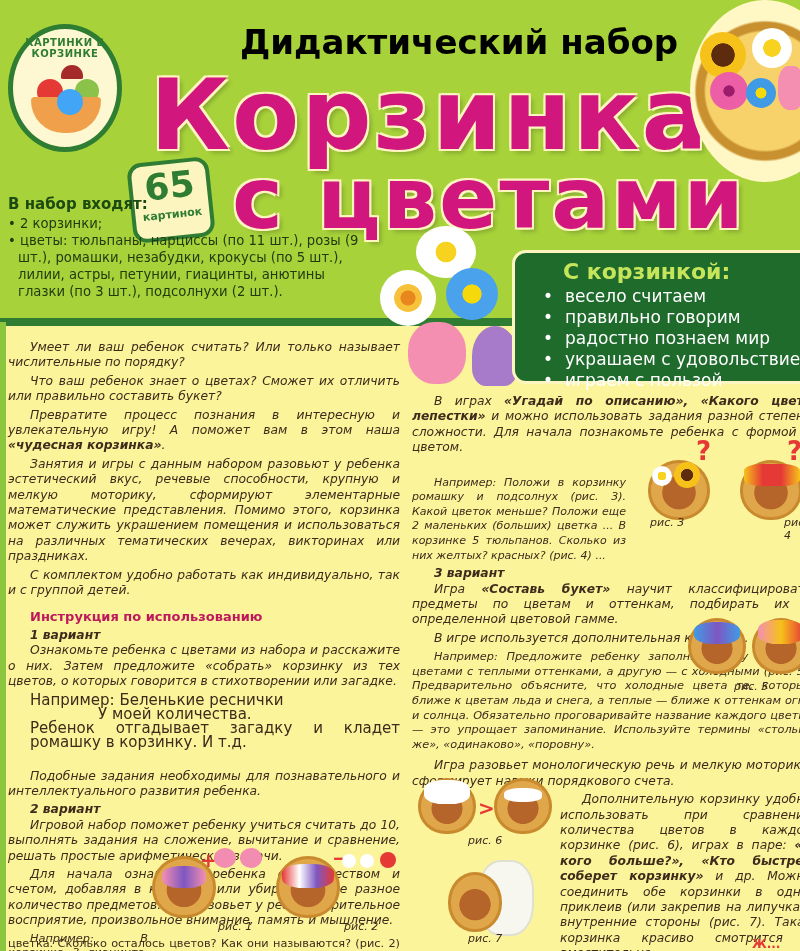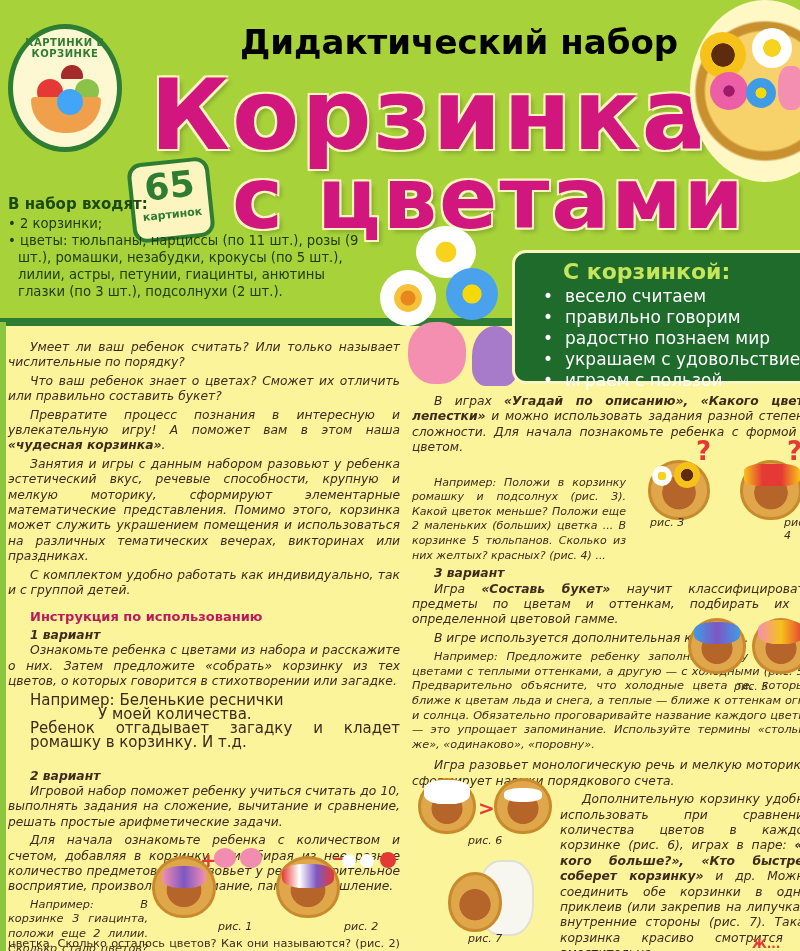--- a/index.html
+++ b/index.html
@@ -128,20 +128,21 @@
   <p>Что ваш ребенок знает о цветах? Сможет их отличить или правильно составить букет?</p>
   <p><span>Превратите процесс познания в интересную и увлекательную игру! А поможет вам в этом наша </span><b>«чудесная корзинка»</b><span>.</span></p>
   <p>Занятия и игры с данным набором разовьют у ребенка эстетический вкус,  речевые способности, крупную и  мелкую моторику, сформируют элементарные математические представления. Помимо этого, корзинка может служить украшением помещения и использоваться на различных тематических вечерах, викторинах или праздниках.</p>
   <p>С комплектом удобно работать как индивидуально, так и с группой детей.</p>
   <div class="section">Инструкция по использованию</div>
   <div class="variant">1 вариант</div>
   <p>Ознакомьте ребенка с цветами из набора и расскажите о них. Затем предложите «собрать» корзинку из тех цветов, о которых говорится в стихотворении или загадке.</p>
   <div class="ex">Например: Беленькие реснички</div>
   <div class="ex" style="padding-left:90px">У моей количества.</div>
   <div class="ex" style="margin-bottom:20px">Ребенок отгадывает загадку и кладет ромашку в корзинку. И т.д.</div>
+  <p>Подобные задания необходимы для познавательного и интеллектуального развития ребенка.</p>
   <div class="variant">2 вариант</div>
   <p>Игровой набор поможет ребенку учиться считать до 10, выполнять задания на сложение, вычитание и сравнение, решать простые арифметические задачи.</p>
   <p>Для начала ознакомьте ребенка с количеством и счетом, добавляя в корзинку или убирая из нее разное количество предметов. Это разовьет у ребенка зрительное восприятие, произвольное внимание, память и мышление.</p>
   <p style="width:140px;font-size:11.3px;line-height:14.6px;">Например: В корзинке 3 гиацинта, положи еще 2 лилии. Сколько стало цветов? (рис. 1) ... В корзинке 3 нарцисса, 2 крокуса и 4 розы, убери 3 любых</p>
 </div>
 <div class="col" style="left:8px;top:936px;width:392px;font-size:11.3px;">цветка. Сколько осталось цветов? Как они называются? (рис. 2) ...</div>
 
 <div class="basket" style="left:152px;top:856px;width:64px;height:62px;"></div>
 <div class="fl" style="left:162px;top:866px;width:44px;height:22px;border-radius:40%;background:linear-gradient(90deg,#f48fb1,#7e57c2,#f48fb1);"></div>
 <div class="op" style="left:200px;top:848px;">+</div>

